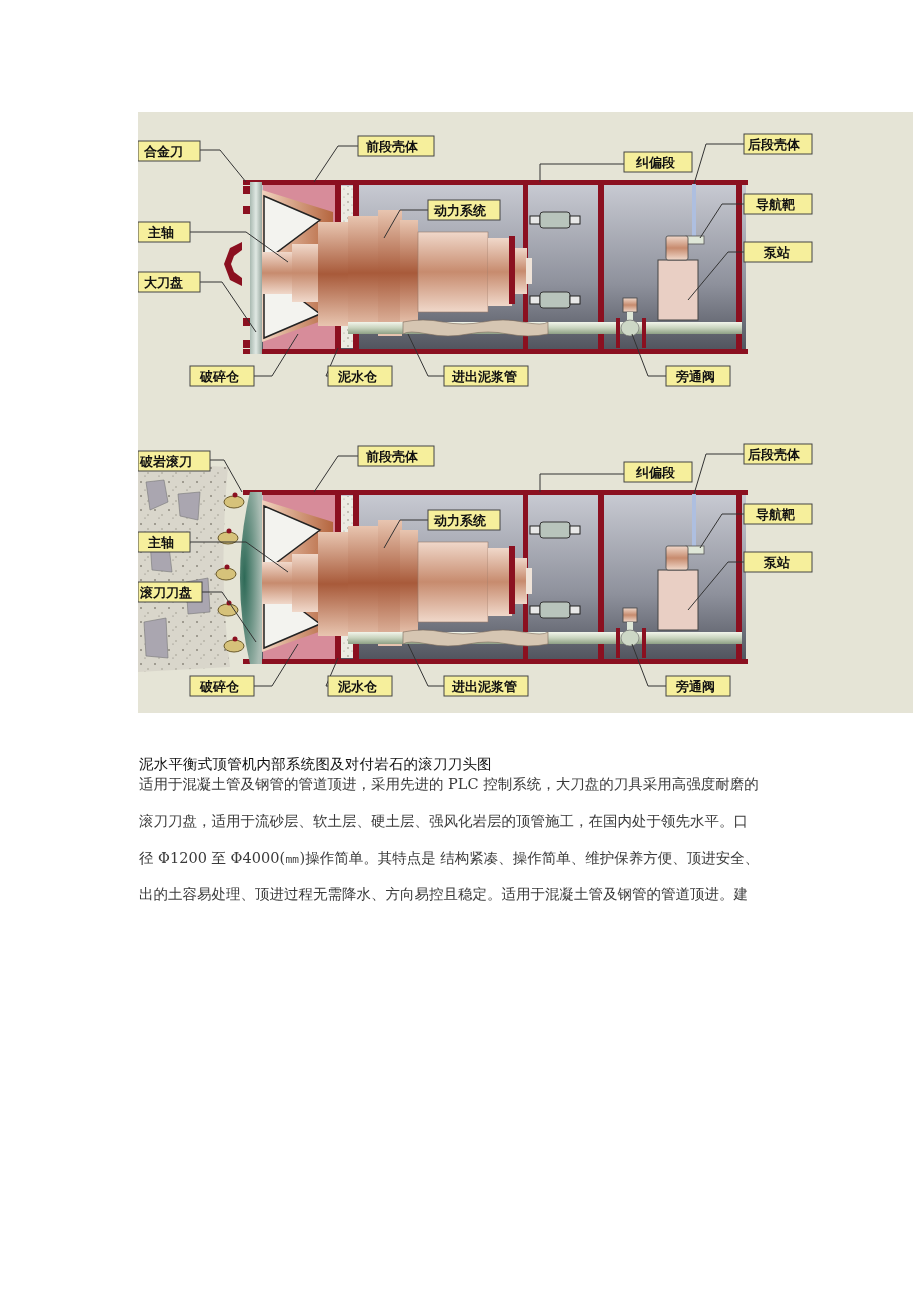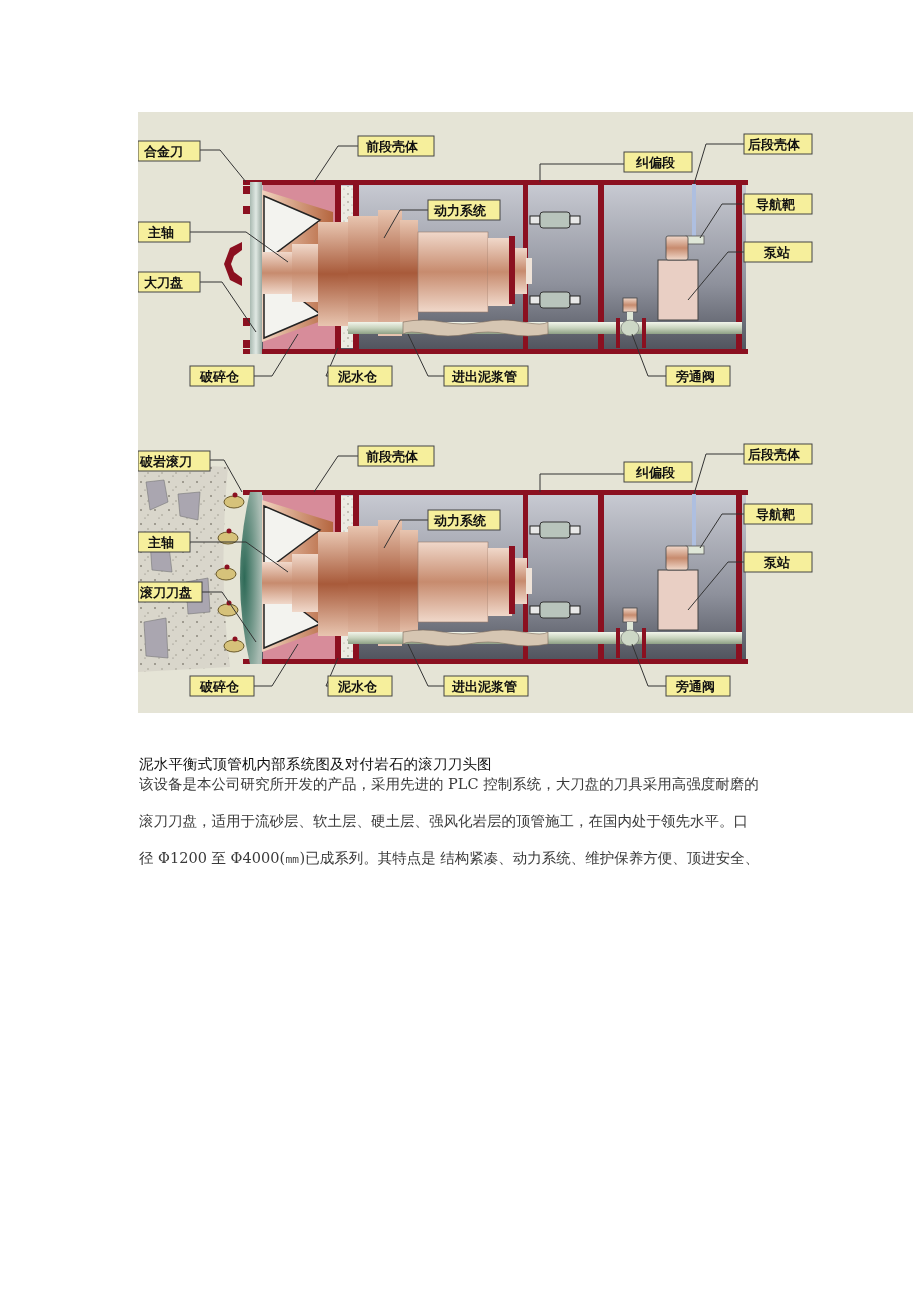--- a/index.html
+++ b/index.html
@@ -307,16 +307,17 @@
           <rect x="528" y="254" width="64" height="20" fill="#f6ef9c" stroke="#444"></rect>
           <text class="lbl" x="538" y="269">旁通阀</text>
         </g>
   </g>
 </svg>
 </div>
 
 <div class="caption">泥水平衡式顶管机内部系统图及对付岩石的滚刀刀头图</div>
 
 <div class="body-text">
-  <span class="line">该设备是本公司研究所开发的产品，采用先进的 PLC 控制系统，大刀盘的刀具采用高强度耐磨的</span>
+  <span class="line">适用于混凝土管及钢管的管道顶进，采用先进的 PLC 控制系统，大刀盘的刀具采用高强度耐磨的</span>
   <span class="line">滚刀刀盘，适用于流砂层、软土层、硬土层、强风化岩层的顶管施工，在国内处于领先水平。口</span>
-  <span class="line">径 Φ1200 至 Φ4000(㎜)已成系列。其特点是 结构紧凑、动力系统、维护保养方便、顶进安全、</span>
+  <span class="line">径 Φ1200 至 Φ4000(㎜)操作简单。其特点是 结构紧凑、操作简单、维护保养方便、顶进安全、</span>
+  <span class="line">出的土容易处理、顶进过程无需降水、方向易控且稳定。适用于混凝土管及钢管的管道顶进。建</span>
 </div>
 
 </body></html>

